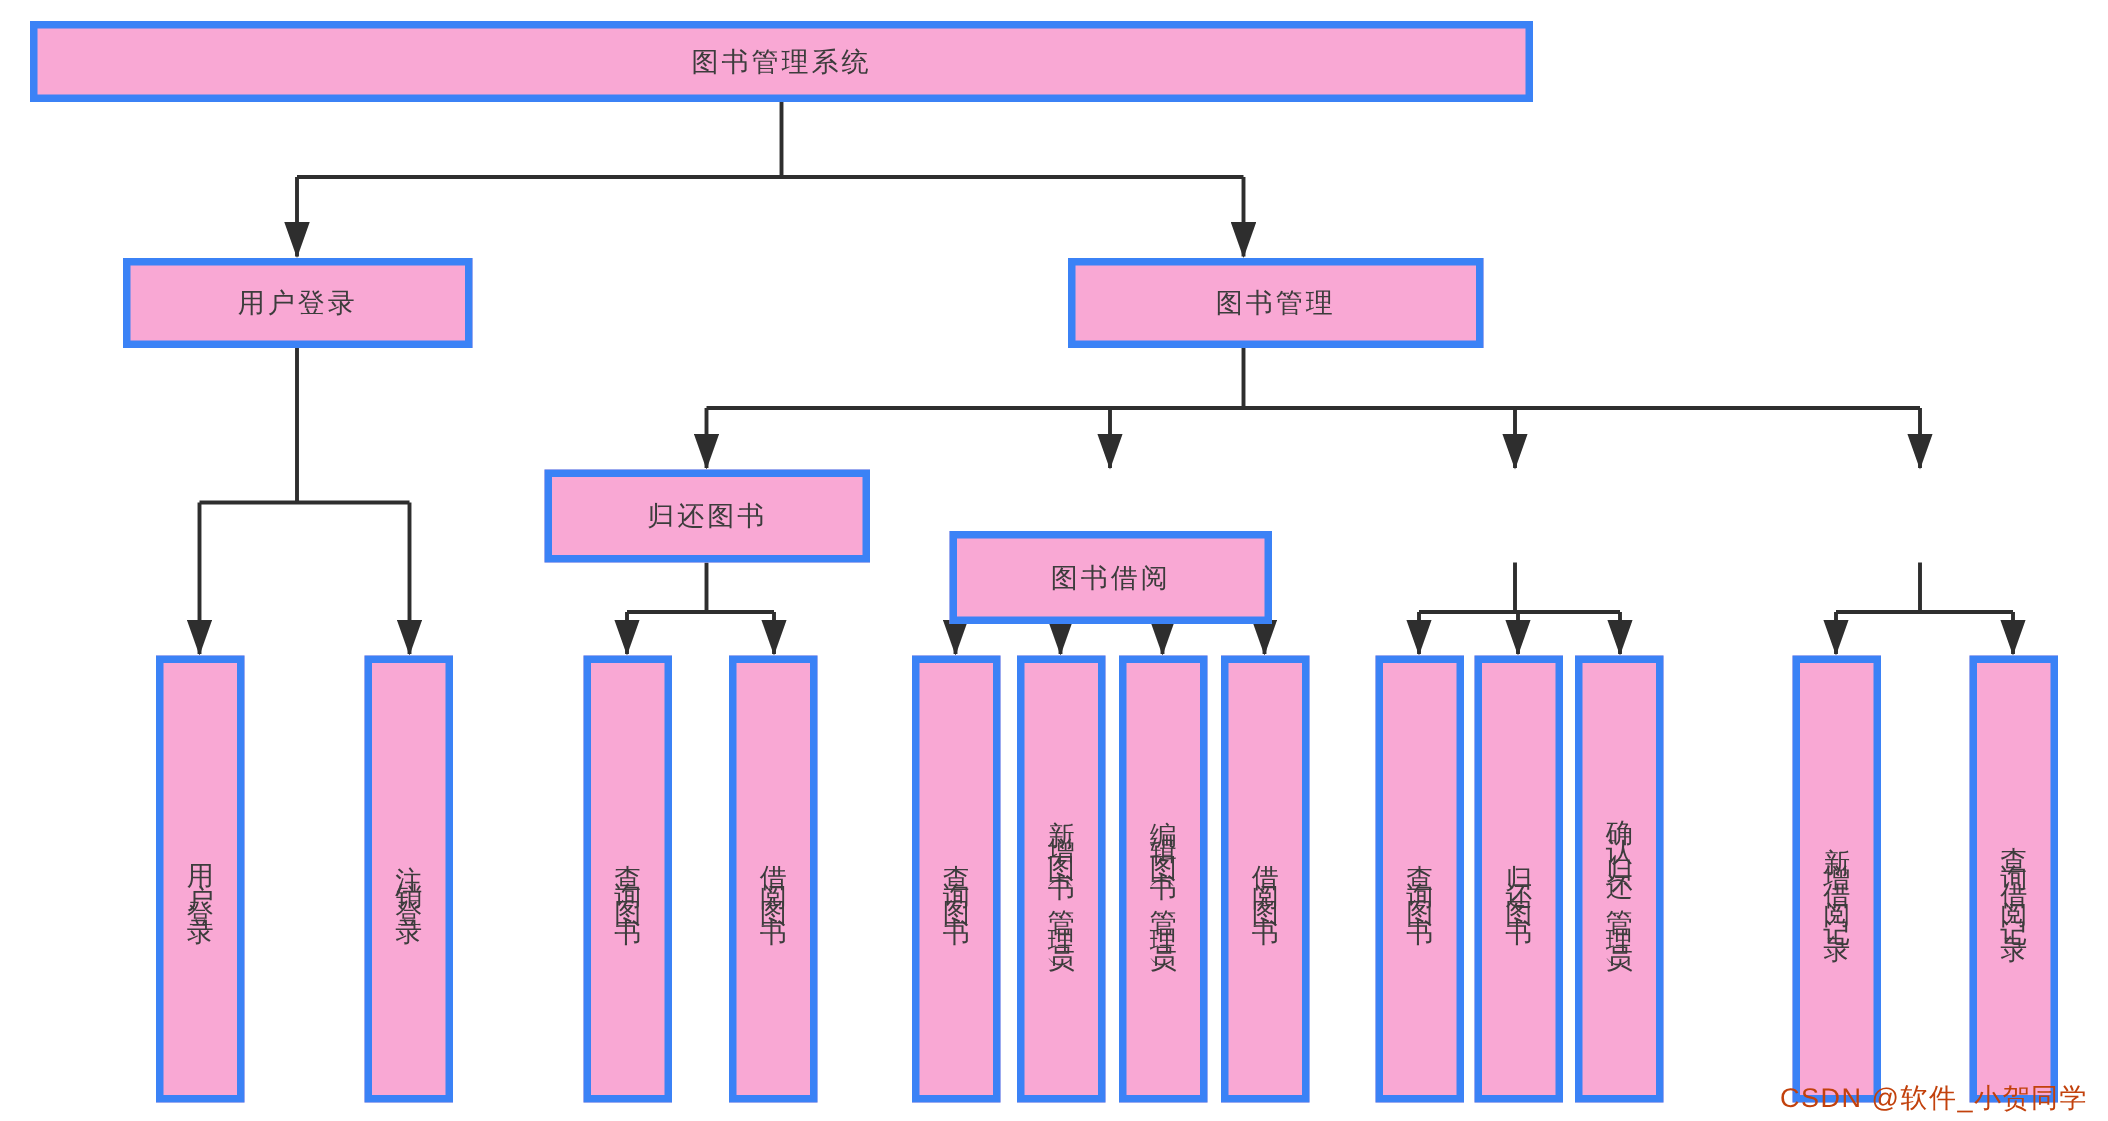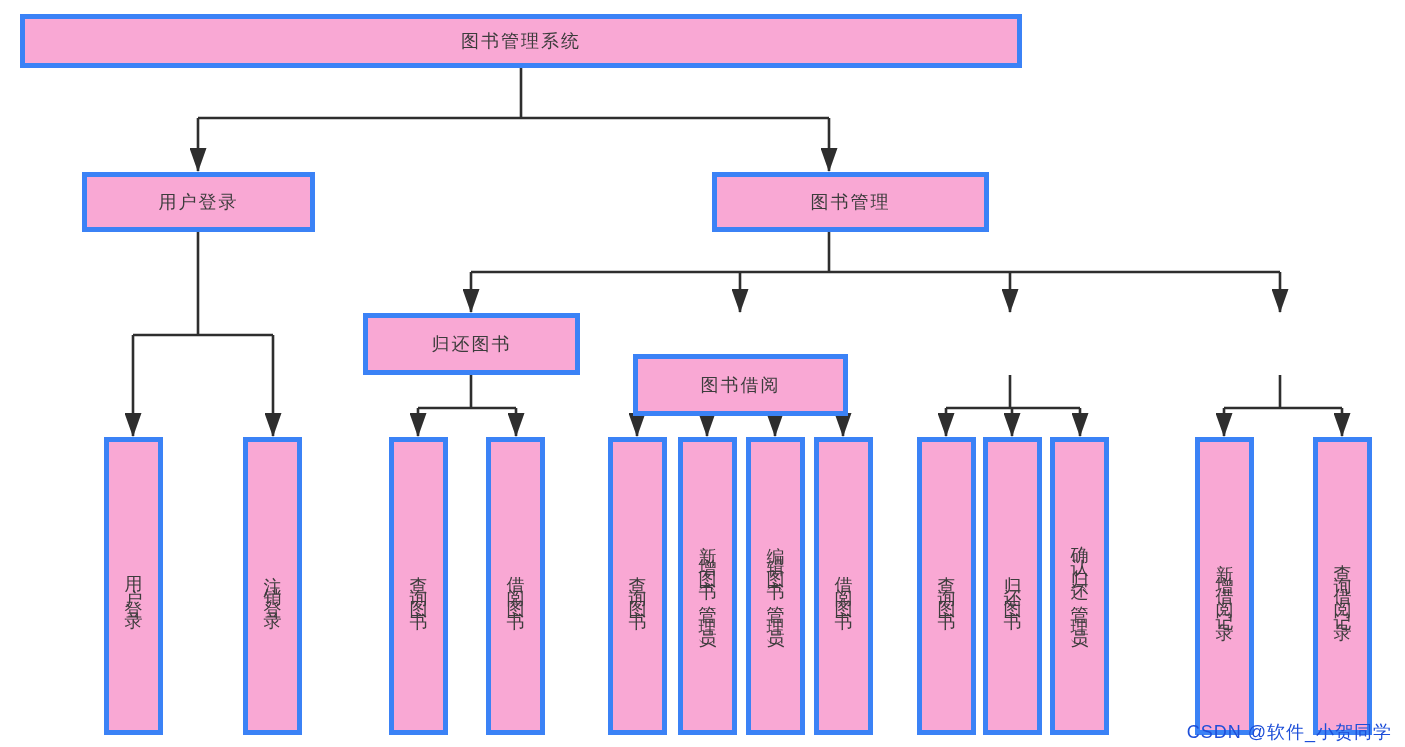--- a/index.html
+++ b/index.html
@@ -48,21 +48,21 @@
     font-size: 18px;
     letter-spacing: 12px;
     line-height: 1;
     white-space: nowrap;
   }
   .watermark {
     position: absolute;
     right: 13px;
     bottom: 3px;
     font-size: 18px;
-    color: #1d4ed8;
+    color: #c2410c;
     letter-spacing: 1px;
     z-index: 3;
     white-space: nowrap;
   }
 </style>
 </head>
 <body>
 
 <div id="canvas">
 

